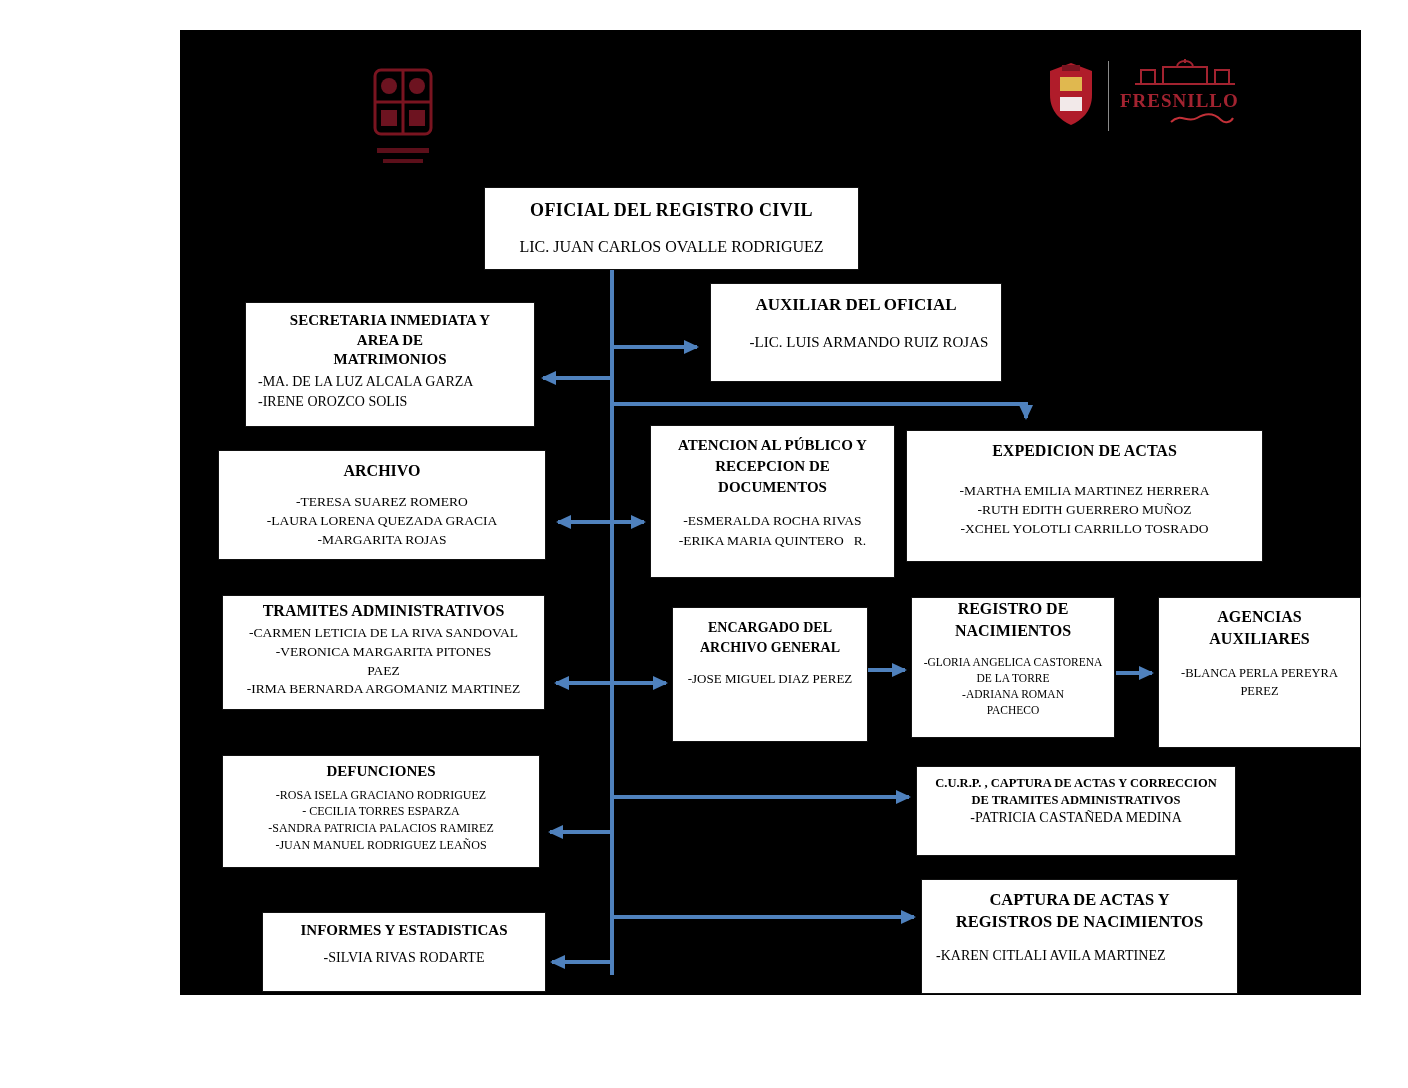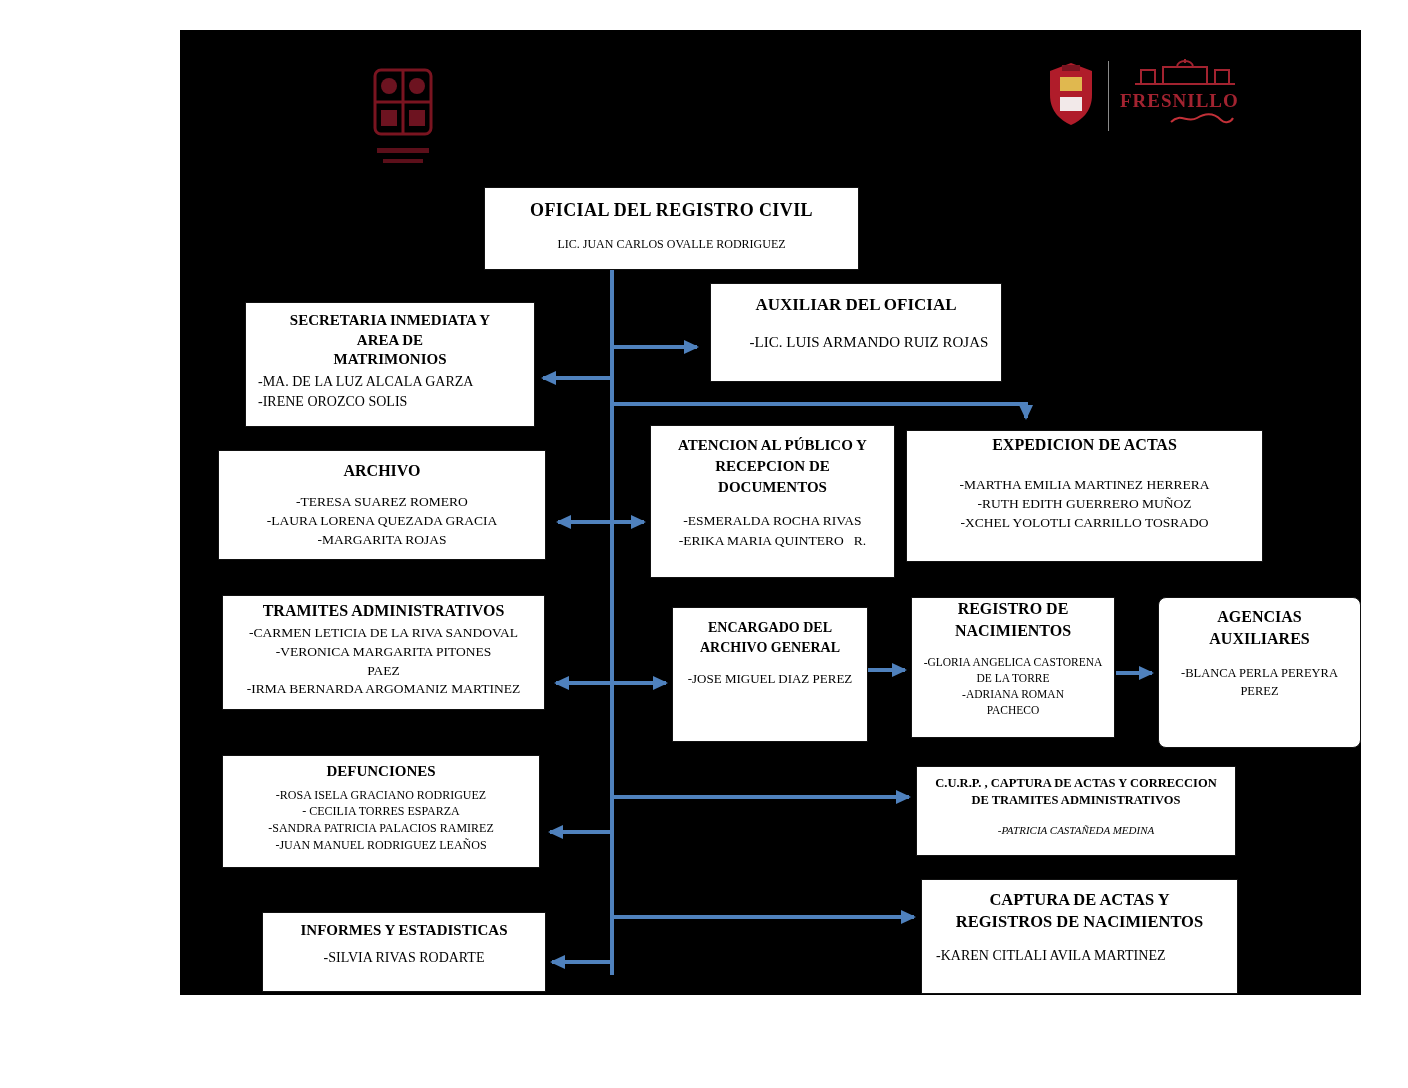--- a/index.html
+++ b/index.html
@@ -33,65 +33,65 @@
     background:var(--box-bg);
     border:1px solid var(--box-border);
     text-align:center;
     line-height:1.3;
   }
   .box-title{font-weight:bold;}
   .box-members .line{white-space:pre-wrap;}
 
   #box-oficial{left:484px;top:187px;width:375px;height:83px;padding-top:11px;}
   #box-oficial .box-title{font-size:18px;letter-spacing:.4px;}
-  #box-oficial .box-members{margin-top:15px;font-size:12px;}
+  #box-oficial .box-members{margin-top:15px;font-size:16px;}
 
   #box-auxiliar{left:710px;top:283px;width:292px;height:99px;padding-top:10px;font-family:Liberation Serif, serif;}
   #box-auxiliar .box-title{font-size:17px;}
   #box-auxiliar .box-members{margin-top:17px;font-size:15px;margin-left:26px;}
 
   #box-secretaria{left:245px;top:302px;width:290px;height:125px;padding-top:8px;}
   #box-secretaria .box-title{font-size:15px;}
   #box-secretaria .box-members{margin-top:2px;font-size:14px;text-align:left;padding-left:12px;line-height:1.45;}
 
   #box-archivo{left:218px;top:450px;width:328px;height:110px;padding-top:10px;}
   #box-archivo .box-title{font-size:16px;}
   #box-archivo .box-members{margin-top:11px;font-size:13.5px;line-height:1.4;}
 
   #box-atencion{left:650px;top:425px;width:245px;height:153px;padding-top:9px;}
   #box-atencion .box-title{font-size:15px;line-height:1.4;}
   #box-atencion .box-members{margin-top:13px;font-size:13.5px;line-height:1.45;}
 
-  #box-expedicion{left:906px;top:430px;width:357px;height:132px;padding-top:4px;}
+  #box-expedicion{left:906px;top:430px;width:357px;height:132px;padding-top:10px;}
   #box-expedicion .box-title{font-size:16px;}
   #box-expedicion .box-members{margin-top:20px;font-size:13.5px;line-height:1.4;}
 
   #box-tramites{left:222px;top:595px;width:323px;height:115px;padding-top:5px;}
   #box-tramites .box-title{font-size:16px;}
   #box-tramites .box-members{margin-top:2px;font-size:13.5px;line-height:1.4;}
 
   #box-encargado{left:672px;top:607px;width:196px;height:135px;padding-top:10px;}
   #box-encargado .box-title{font-size:14px;line-height:1.4;}
   #box-encargado .box-members{margin-top:14px;font-size:13px;}
 
   #box-registro{left:911px;top:597px;width:204px;height:141px;padding-top:0;}
   #box-registro .box-title{font-size:16px;line-height:1.35;}
   #box-registro .box-members{margin-top:13px;font-size:11.5px;line-height:1.4;}
 
-  #box-agencias{left:1158px;top:597px;width:203px;height:151px;padding-top:8px;border-radius:8px;}
+  #box-agencias{left:1158px;top:597px;width:203px;height:151px;padding-top:8px;}
   #box-agencias .box-title{font-size:16px;line-height:1.35;}
   #box-agencias .box-members{margin-top:16px;font-size:12.5px;line-height:1.4;}
 
   #box-defunciones{left:222px;top:755px;width:318px;height:113px;padding-top:6px;}
   #box-defunciones .box-title{font-size:15px;}
   #box-defunciones .box-members{margin-top:5px;font-size:12px;line-height:1.4;}
 
   #box-curp{left:916px;top:766px;width:320px;height:90px;padding-top:8px;}
   #box-curp .box-title{font-size:12.5px;line-height:1.35;}
-  #box-curp .box-members{margin-top:14px;font-size:11px;font-style:italic;}
+  #box-curp .box-members{font-size:14px;}
 
   #box-captura{left:921px;top:879px;width:317px;height:115px;padding-top:9px;}
   #box-captura .box-title{font-size:16.5px;line-height:1.35;}
   #box-captura .box-members{margin-top:13px;font-size:14px;text-align:left;padding-left:14px;}
 
   #box-informes{left:262px;top:912px;width:284px;height:80px;padding-top:8px;}
   #box-informes .box-title{font-size:15px;}
   #box-informes .box-members{margin-top:8px;font-size:14px;}
 
   .logo-left{position:absolute;left:185px;top:34px;width:76px;height:110px;}

